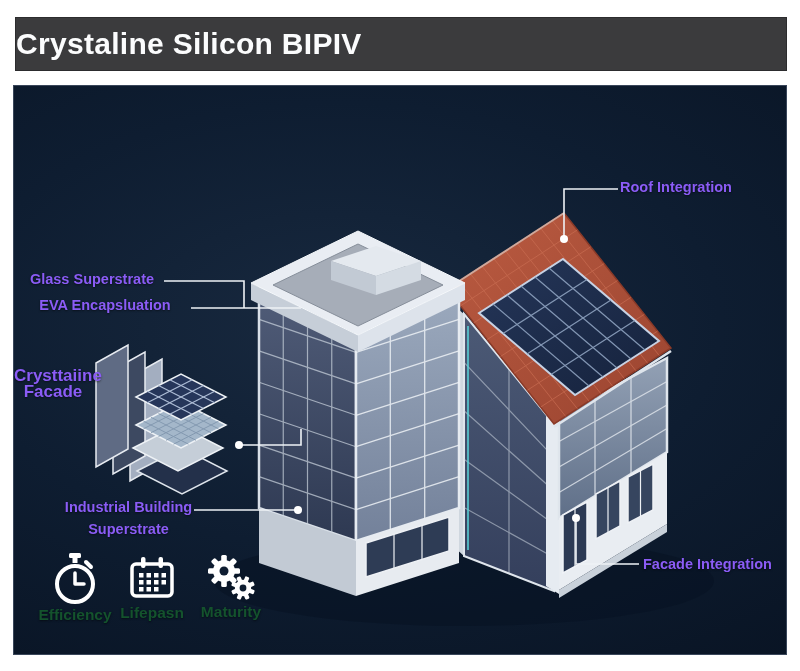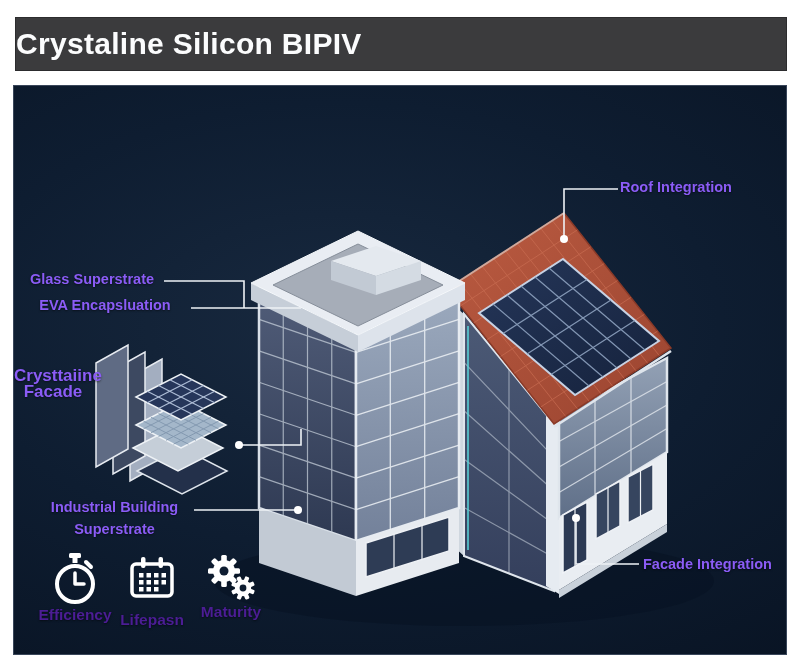--- a/index.html
+++ b/index.html
@@ -24,21 +24,21 @@
   .callout{
     position:absolute;color:#8b5cf6;font-size:14.5px;font-weight:600;
     line-height:17px;white-space:nowrap;text-shadow:0 1px 2px rgba(0,0,0,.5);
   }
   .callout.center{text-align:center;white-space:normal;}
   .callout.right{text-align:center;}
   .feature{
     position:absolute;width:90px;display:flex;flex-direction:column;align-items:center;
   }
   .feature .flabel{
-    color:#4c1d95;font-size:15.5px;font-weight:600;text-shadow:0 1px 2px rgba(0,0,0,.5);
+    color:#14532d;font-size:15.5px;font-weight:600;text-shadow:0 1px 2px rgba(0,0,0,.5);
   }
 </style>
 </head>
 <body>
 
 <div class="title-bar">
   <h1>Crystaline Silicon BIPIV</h1>
 </div>
 
 <div class="main-panel">
@@ -254,21 +254,21 @@
     </g>
   </svg>
 </div>
 
 <div class="callout right" style="left:26px;top:271px;width:132px;">Glass Superstrate</div>
 <div class="callout right" style="left:26px;top:297px;width:158px;">EVA Encapsluation</div>
 <div class="callout center" style="left:14px;top:368px;width:78px;font-size:17px;line-height:16px;">
   <span>Crysttaiine</span><br>
   <span>Facade</span>
 </div>
-<div class="callout center" style="left:37px;top:496px;width:155px;line-height:22px;">
+<div class="callout center" style="left:51px;top:496px;width:155px;line-height:22px;">
   <span>Industrial Building</span><br>
   <span>Superstrate</span>
 </div>
 <div class="callout" style="left:620px;top:179px;">Roof Integration</div>
 <div class="callout" style="left:643px;top:556px;">Facade Integration</div>
 
 <div class="feature" style="left:30px;top:553px;">
   <svg width="48" height="53" viewBox="0 0 48 53">
     <rect x="18" y="0" width="12" height="5" rx="1.5" fill="#ffffff"></rect>
     <rect x="21.5" y="4" width="5" height="6" fill="#ffffff"></rect>
@@ -291,21 +291,21 @@
         <rect x="31.5" y="16" width="4.5" height="4.5"></rect>
       <rect x="9" y="23" width="4.5" height="4.5"></rect>
         <rect x="16.5" y="23" width="4.5" height="4.5"></rect>
         <rect x="24" y="23" width="4.5" height="4.5"></rect>
         <rect x="31.5" y="23" width="4.5" height="4.5"></rect>
       <rect x="9" y="30" width="4.5" height="4.5"></rect>
         <rect x="16.5" y="30" width="4.5" height="4.5"></rect>
         <rect x="24" y="30" width="4.5" height="4.5"></rect>
     </g>
   </svg>
-  <div class="flabel" style="margin-top:12px;">Lifepasn</div>
+  <div class="flabel" style="margin-top:5px;">Lifepasn</div>
 </div>
 
 <div class="feature" style="left:186px;top:553px;">
   <svg width="54" height="50" viewBox="0 0 54 50">
     <g fill="#ffffff">
       <g>
         <rect x="17.2" y="2" width="5.6" height="8" rx="1.5" transform="rotate(0 20 18)"></rect>
         <rect x="17.2" y="2" width="5.6" height="8" rx="1.5" transform="rotate(45 20 18)"></rect>
         <rect x="17.2" y="2" width="5.6" height="8" rx="1.5" transform="rotate(90 20 18)"></rect>
         <rect x="17.2" y="2" width="5.6" height="8" rx="1.5" transform="rotate(135 20 18)"></rect>

